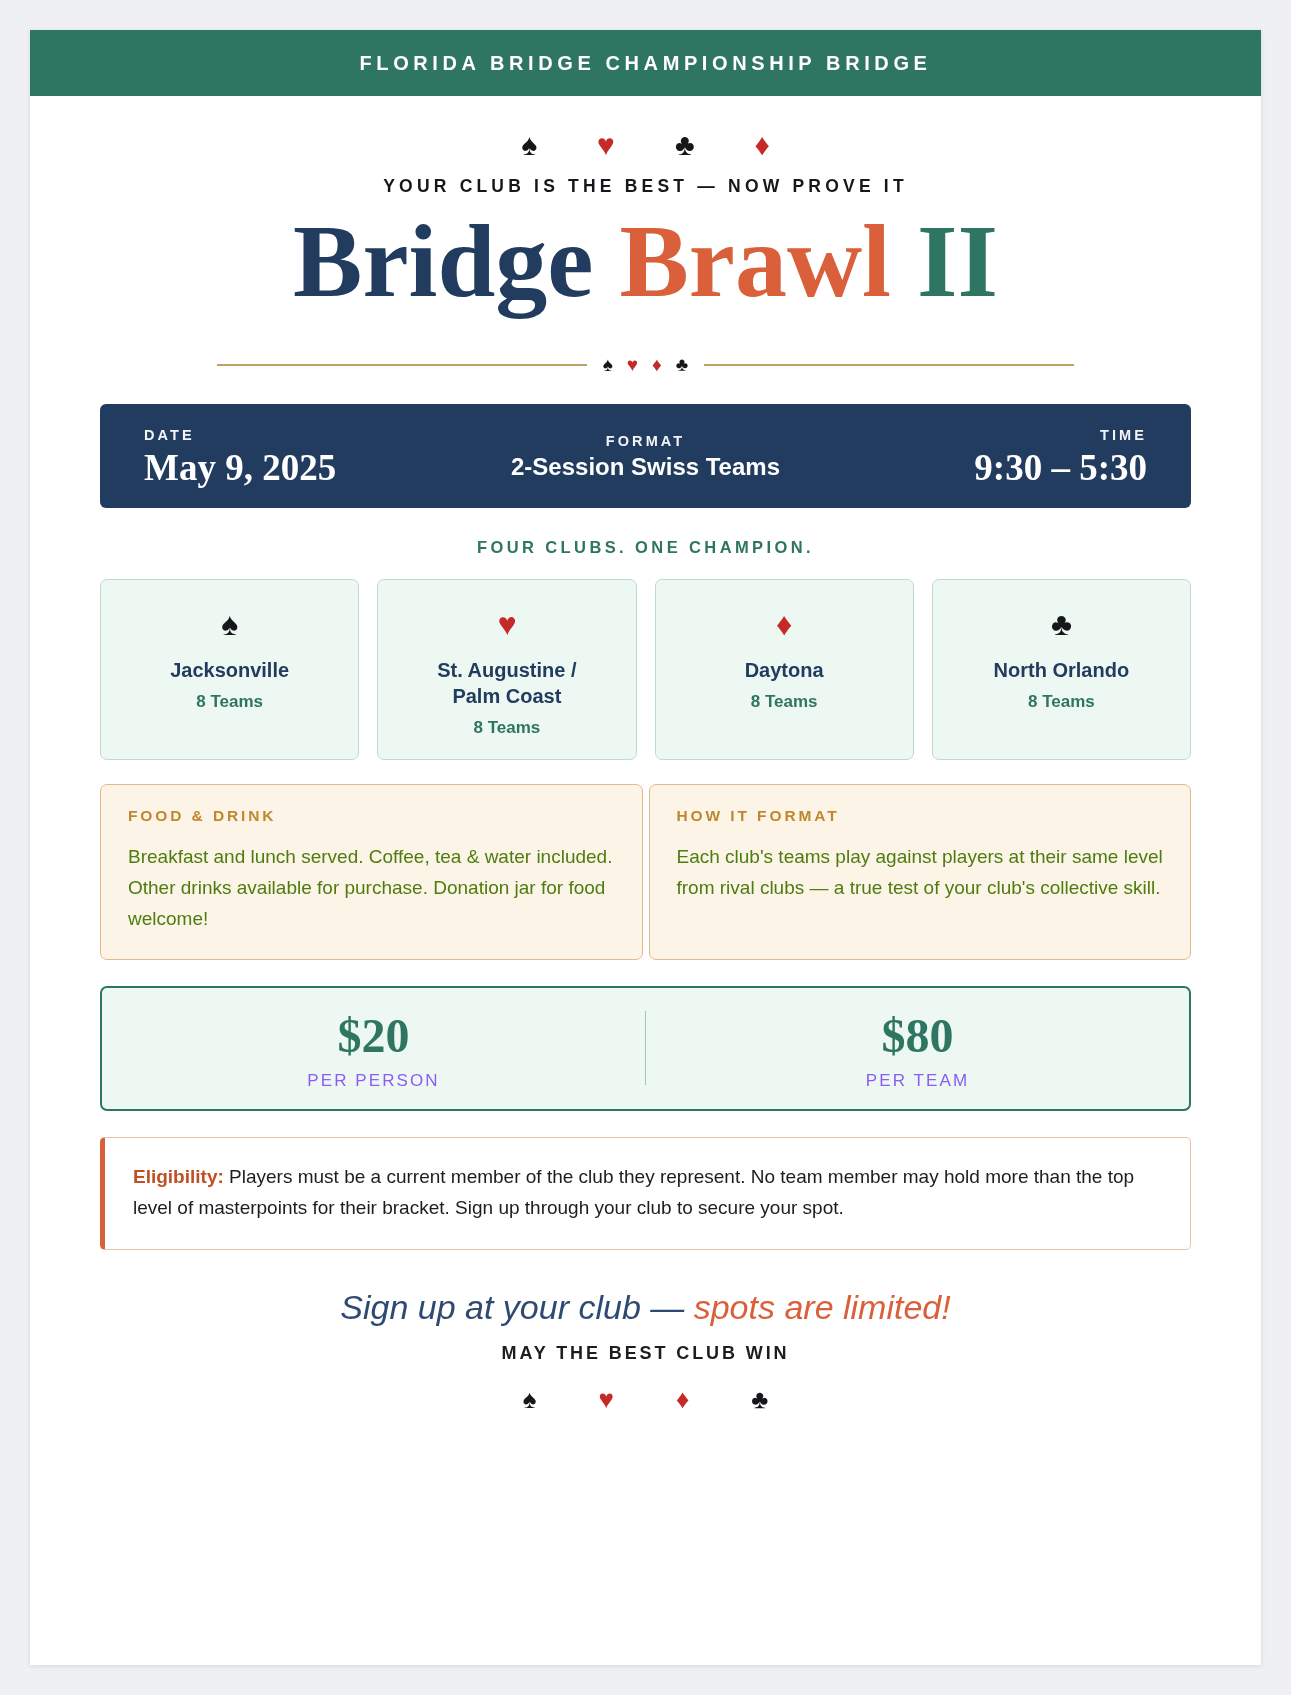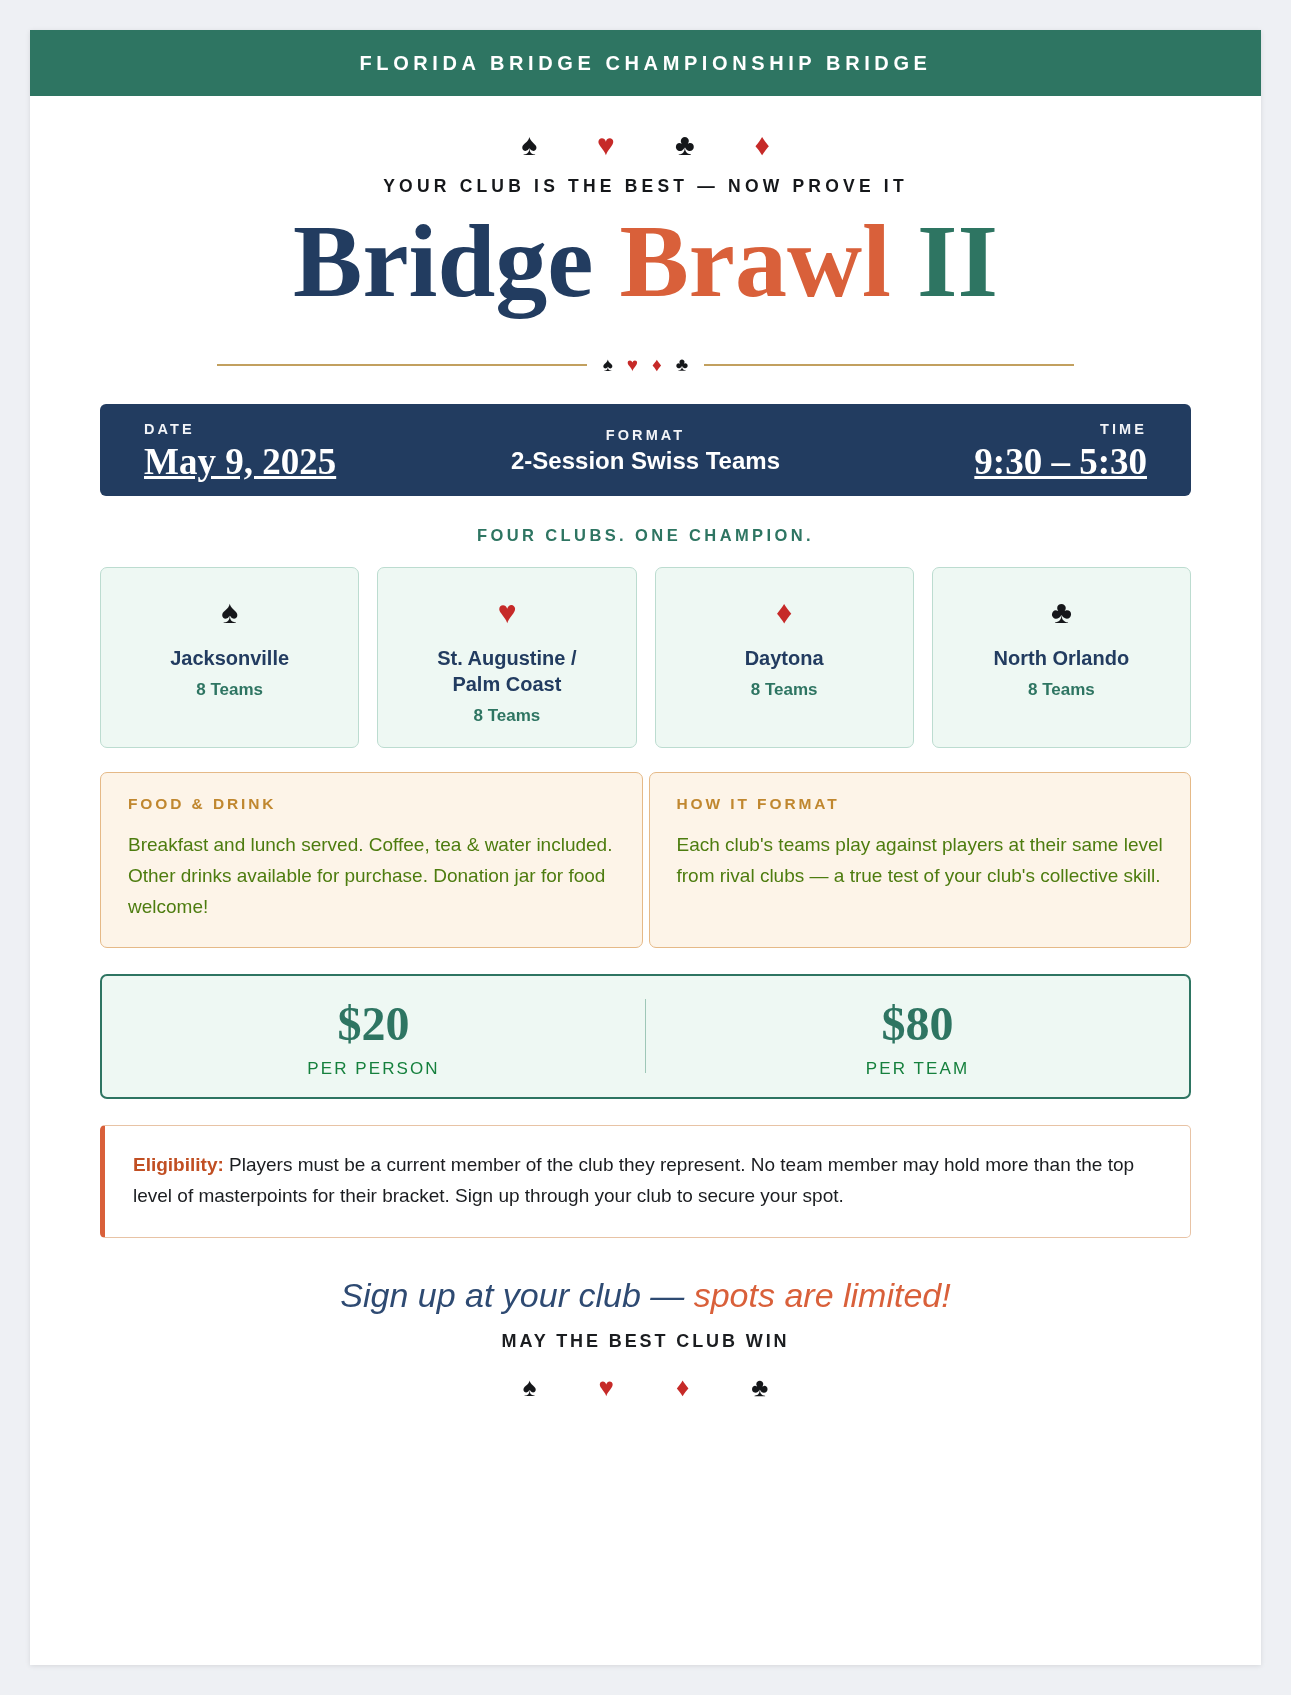--- a/index.html
+++ b/index.html
@@ -135,21 +135,21 @@
     font-weight: bold;
     font-style: normal;
     font-family: "Liberation Serif", serif;
   }
 
   
   .info-bar {
     margin-top: 30px;
     background: #223c60;
     border-radius: 6px;
-    height: 92px;
+    height: 104px;
     display: flex;
     align-items: center;
     padding: 0 44px;
     color: #ffffff;
   }
   .info-col { display: flex; flex-direction: column; }
   .info-col.left   { align-items: flex-start; flex: 1; }
   .info-col.center { align-items: center;     flex: 1.25; }
   .info-col.right  { align-items: flex-end;   flex: 1; }
 
@@ -159,21 +159,20 @@
     letter-spacing: 3.1px;
     color: #f2f4f8;
     margin-bottom: 6px;
   }
   .info-value-serif {
     font-family: "Liberation Serif", serif;
     font-weight: bold;
     font-size: 37px;
     line-height: 1;
     color: #ffffff;
-    text-decoration: underline;
   }
   .info-value-sans {
     font-family: "Liberation Sans", sans-serif;
     font-weight: bold;
     font-size: 24px;
     line-height: 1;
     color: #ffffff;
   }
 
   
@@ -270,21 +269,21 @@
   .price-amount {
     font-family: "Liberation Serif", serif;
     font-weight: bold;
     font-size: 48px;
     color: #2e7562;
     line-height: 1;
   }
   .price-label {
     font-size: 17px;
     letter-spacing: 2.1px;
-    color: #15803d;
+    color: #8b5cf6;
     margin-top: 11px;
   }
 
   
   .eligibility {
     margin-top: 26px;
     background: #ffffff;
     border: 1px solid #e8c3a5;
     border-left: 5px solid #d9603a;
     border-radius: 5px;

